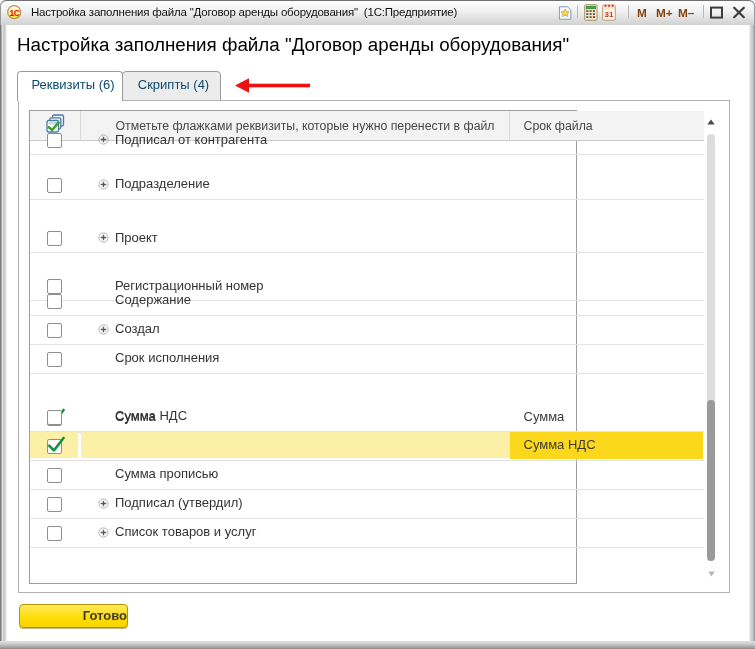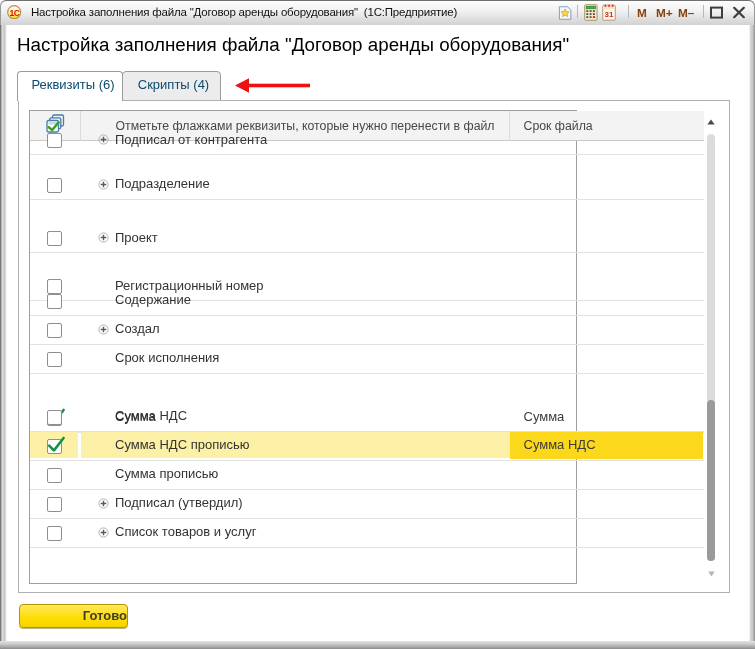--- a/index.html
+++ b/index.html
@@ -190,21 +190,20 @@
     </div>
   <div class="abs row" style="top:320.5px;">
       <div class="abs" style="left:0px;top:0.5px;width:48px;height:26px;background:#fcf0a6;"></div>
       <div class="abs" style="left:50.5px;top:0.5px;width:429px;height:26px;background:#fcf0a6;"></div>
       <div class="abs" style="left:479.5px;top:0.5px;width:193.5px;height:27px;background:#fcd81c;"></div>
       <div class="abs cb"></div>
       <svg class="abs" style="left:16px;top:2px;" width="22" height="22" viewBox="0 0 22 22">
         <path d="M3.2 11.6 L8.0 16.4 L17.6 4.0" fill="none" stroke="#169245" stroke-width="2.6" stroke-linecap="round" stroke-linejoin="round"></path>
         <path d="M3.2 12.2 L7.8 15.2 L6.4 17.0 Z" fill="#169245"></path>
       </svg>
-      <div class="abs rtext">Сумма НДС прописью</div>
       <div class="abs vtext">Сумма НДС</div>
     </div>
   <div class="abs row" style="top:349.5px;">
       <div class="abs cb"></div>
       <div class="abs rtext">Сумма прописью</div>
     </div>
   <div class="abs row" style="top:378.5px;">
       <div class="abs cb"></div>
       <svg class="abs plus" width="11" height="11" viewBox="0 0 11 11">
         <circle cx="5.5" cy="5.5" r="4.6" fill="none" stroke="#b2b2b2" stroke-width="1"></circle>

